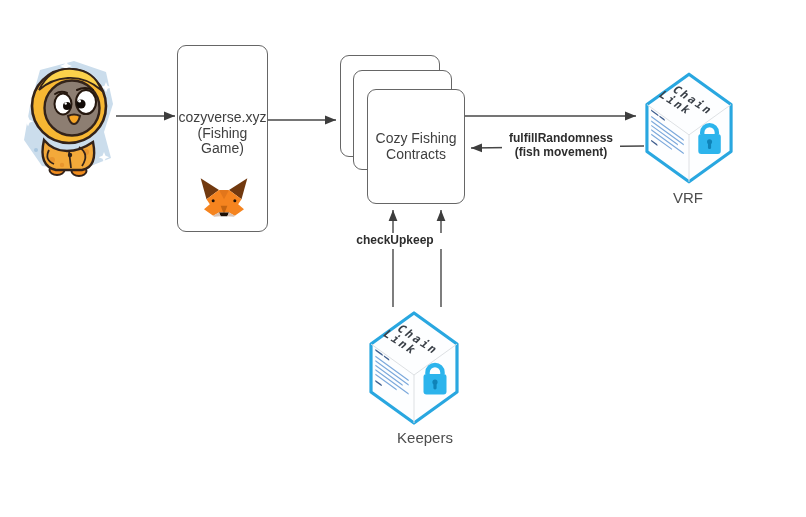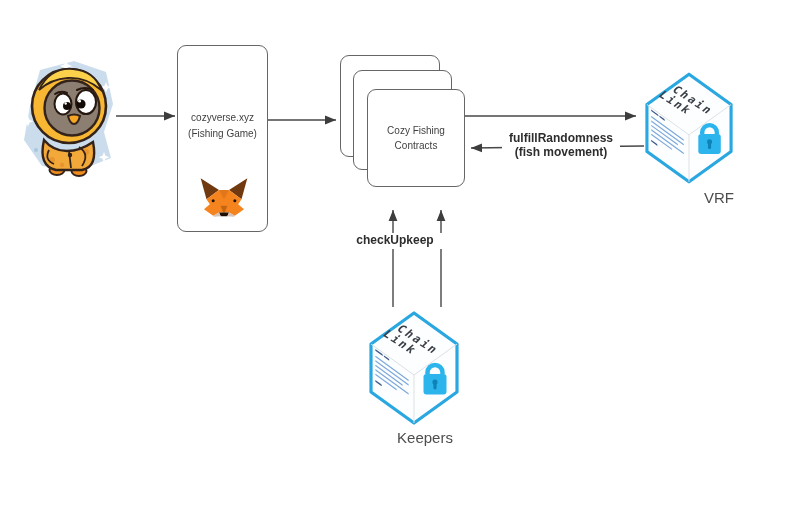--- a/index.html
+++ b/index.html
@@ -7,21 +7,21 @@
     position:relative; width:806px; height:517px; background:#ffffff;
     font-family:"Liberation Sans", sans-serif; overflow:hidden;
   }
   svg { display:block; }
   .overlay { position:absolute; left:0; top:0; }
   .node {
     position:absolute; background:#ffffff; border:1.4px solid #666666;
     border-radius:9px; box-sizing:border-box;
   }
   .node-label {
-    font-size:10px; color:#3f3f3f; line-height:15.5px; text-align:center;
+    font-size:14px; color:#3f3f3f; line-height:15.5px; text-align:center;
   }
   .game-label { position:absolute; top:64px; left:0; right:0; }
   .contracts-box { display:flex; align-items:center; justify-content:center; padding:4px; }
   .edge-label {
     position:absolute; background:#ffffff; color:#2d2d2d; font-weight:bold;
     font-size:12px; line-height:13.5px; text-align:center; padding:1px 2px;
     box-sizing:border-box;
   }
   .cube-label {
     position:absolute; color:#4d4d4d; font-size:15px; line-height:16px; text-align:center;
@@ -96,21 +96,21 @@
       <circle cx="43" cy="27" r="1.8" fill="#1D1007"></circle>
       <polygon points="26,33 34,33 31,41 29,41" fill="#C56511"></polygon>
       <polygon points="24,41 36,41 34,45.5 26,45.5" fill="#1D1007"></polygon>
       <polygon points="17,45 24,41 26,45.5 18,46" fill="#D7C1B3"></polygon>
       <polygon points="43,45 36,41 34,45.5 42,46" fill="#D7C1B3"></polygon>
     </svg>
   </div>
 
   <div class="node" style="left:340px; top:55px; width:100px; height:102px;"></div>
   <div class="node" style="left:353px; top:70px; width:99px; height:100px;"></div>
-  <div class="node contracts-box" style="left:367px; top:89px; width:98px; height:98px;">
+  <div class="node contracts-box" style="left:367px; top:89px; width:98px; height:115px;">
     <div class="node-label">Cozy Fishing Contracts</div>
   </div>
 
   <svg class="abs" style="left:644px; top:72px;" width="90" height="113" viewBox="0 0 92 115">
     <path d="M46,2 L89,33 L89,81 L46,112 L3,81 L3,33 Z" fill="#FDFEFF" stroke="#29A7E0" stroke-width="3.2" stroke-linejoin="round"></path>
     <path d="M3,33 L46,64 L89,33 M46,64 L46,112" fill="none" stroke="#DDE0E3" stroke-width="1"></path>
     <g transform="translate(34,12) rotate(33) skewX(-14)" style="font-family:'DejaVu Sans Mono', monospace; font-weight:bold; font-size:11.5px;
               fill:#3A4048; letter-spacing:2.2px;">
       <text x="1" y="9">Chain</text>
       <text x="-5" y="21">Link</text>
@@ -124,21 +124,21 @@
       <path d="M8,58 h20" stroke="#7CA9DC" stroke-width="1.5"></path>
       <path d="M8,64.5 h5" stroke="#3F5E8E" stroke-width="1.7"></path>
     </g>
     <g transform="translate(67,63)">
       <path d="M-7.5,0 v-1.5 a7.5,7.5 0 0 1 15,0 V0" fill="none" stroke="#2CB4EC" stroke-width="4.5"></path>
       <rect x="-11.5" y="0" width="23" height="20.5" rx="3" fill="#2CB4EC"></rect>
       <circle cx="0" cy="8" r="2.6" fill="#0F83B8"></circle>
       <rect x="-1.6" y="9" width="3.2" height="6.5" rx="1.4" fill="#0F83B8"></rect>
     </g>
   </svg>
-  <div class="cube-label" style="left:688px; top:190px; width:62px;">VRF</div>
+  <div class="cube-label" style="left:657px; top:190px; width:62px;">VRF</div>
 
   <svg class="abs" style="left:368px; top:311px;" width="92" height="115" viewBox="0 0 92 115">
     <path d="M46,2 L89,33 L89,81 L46,112 L3,81 L3,33 Z" fill="#FDFEFF" stroke="#29A7E0" stroke-width="3.2" stroke-linejoin="round"></path>
     <path d="M3,33 L46,64 L89,33 M46,64 L46,112" fill="none" stroke="#DDE0E3" stroke-width="1"></path>
     <g transform="translate(34,12) rotate(33) skewX(-14)" style="font-family:'DejaVu Sans Mono', monospace; font-weight:bold; font-size:11.5px;
               fill:#3A4048; letter-spacing:2.2px;">
       <text x="1" y="9">Chain</text>
       <text x="-5" y="21">Link</text>
     </g>
     <g transform="skewY(36)" stroke-linecap="round">

